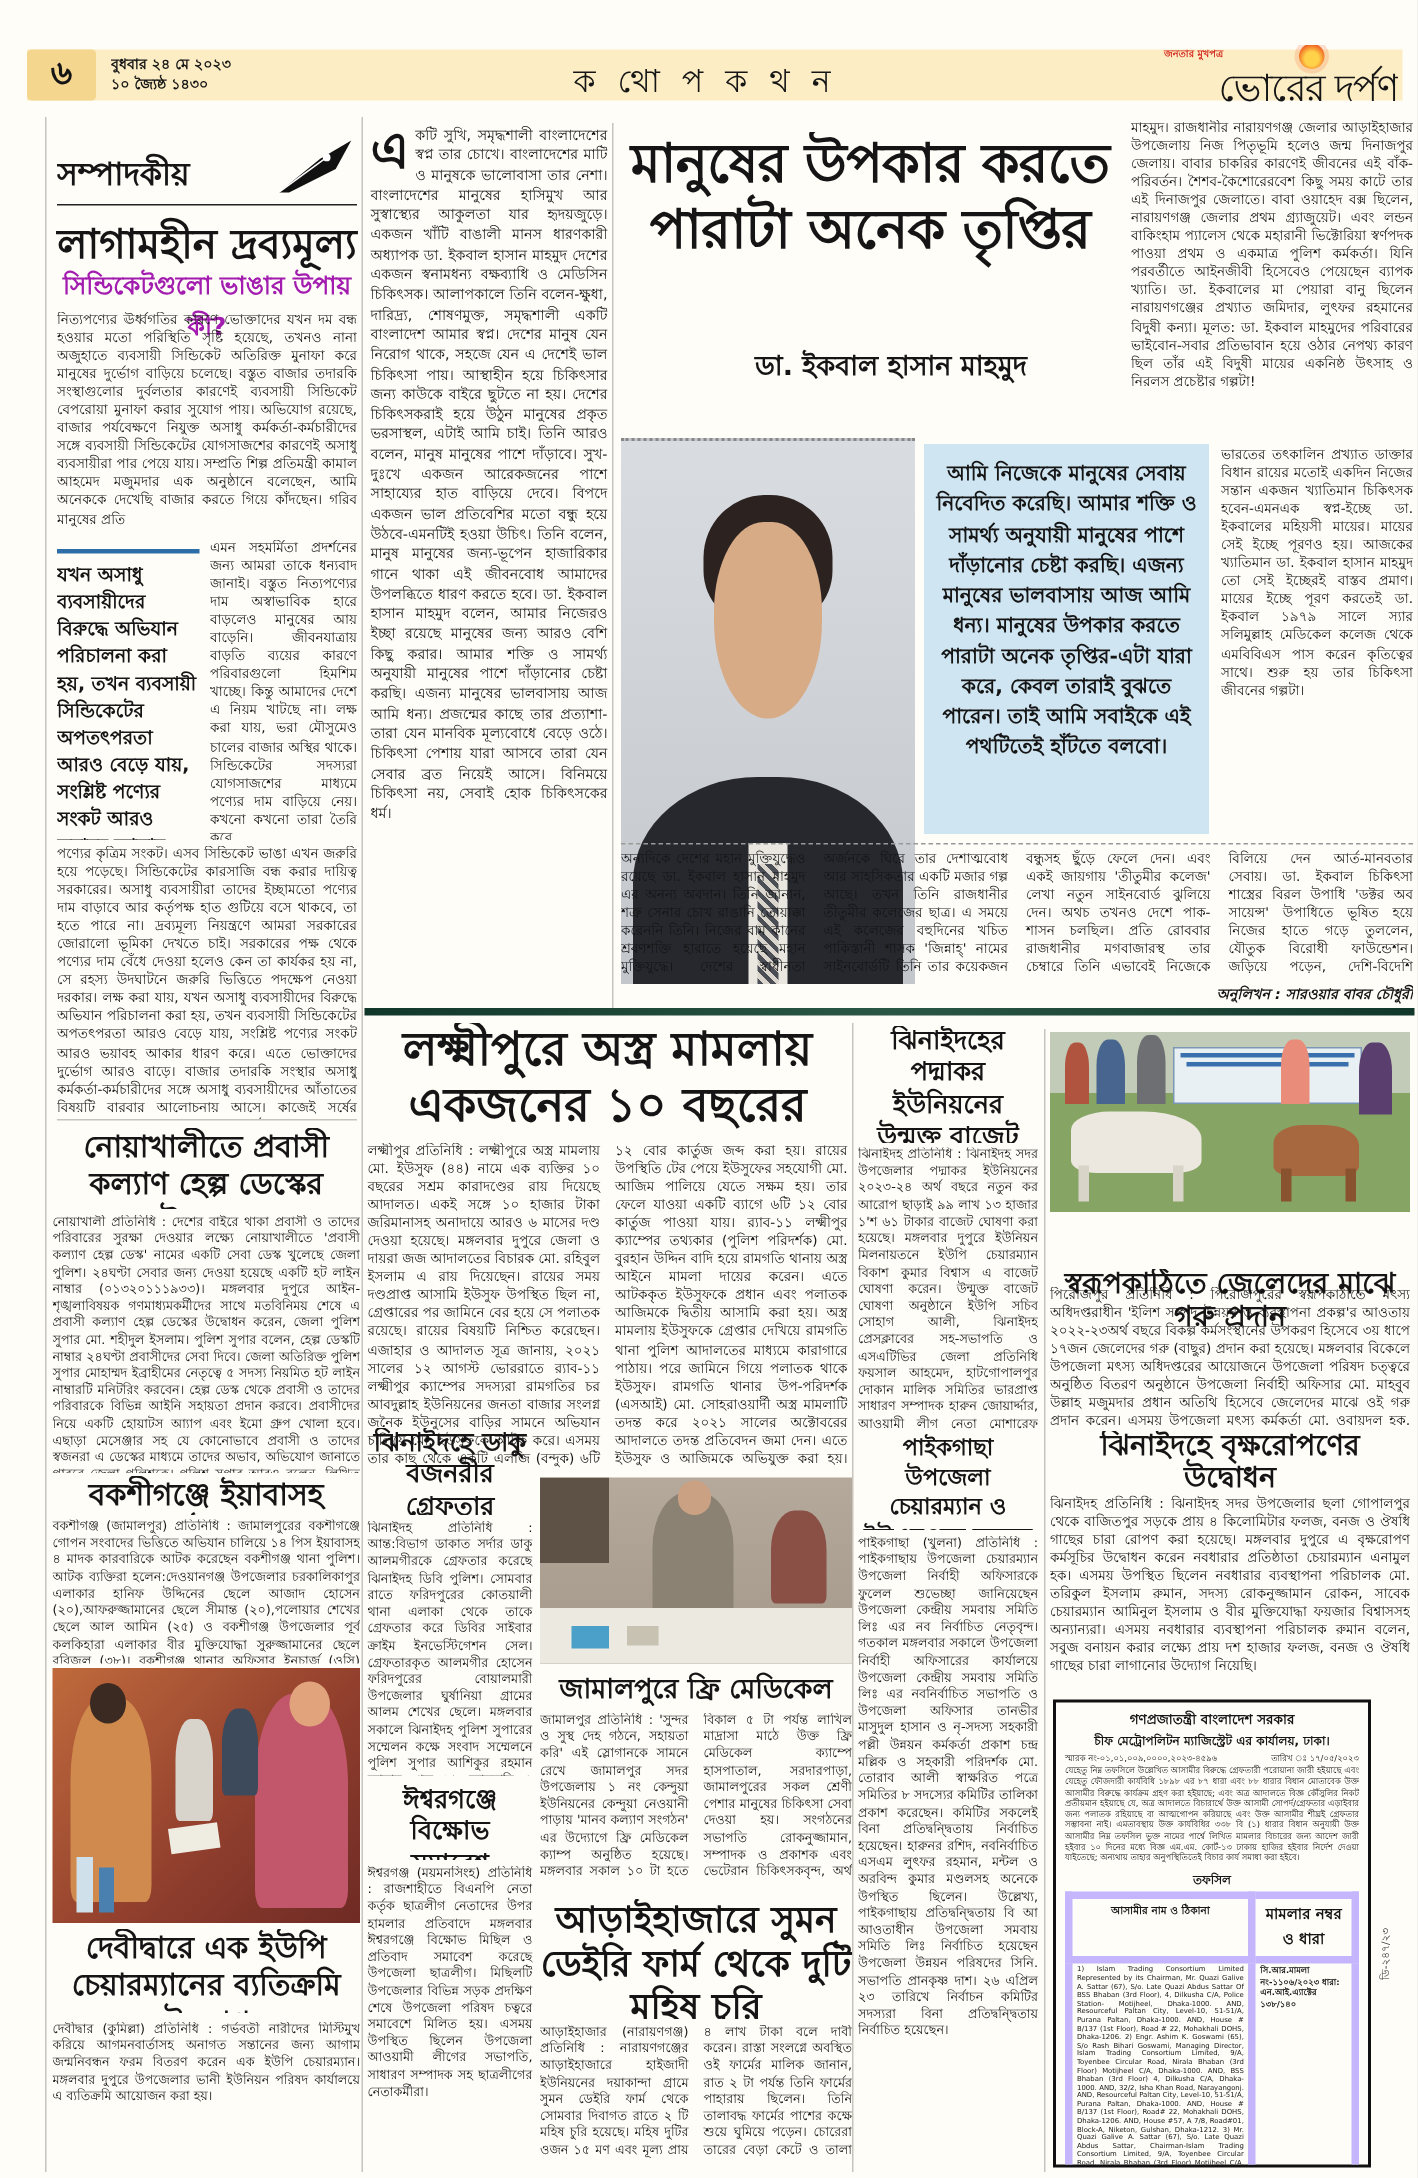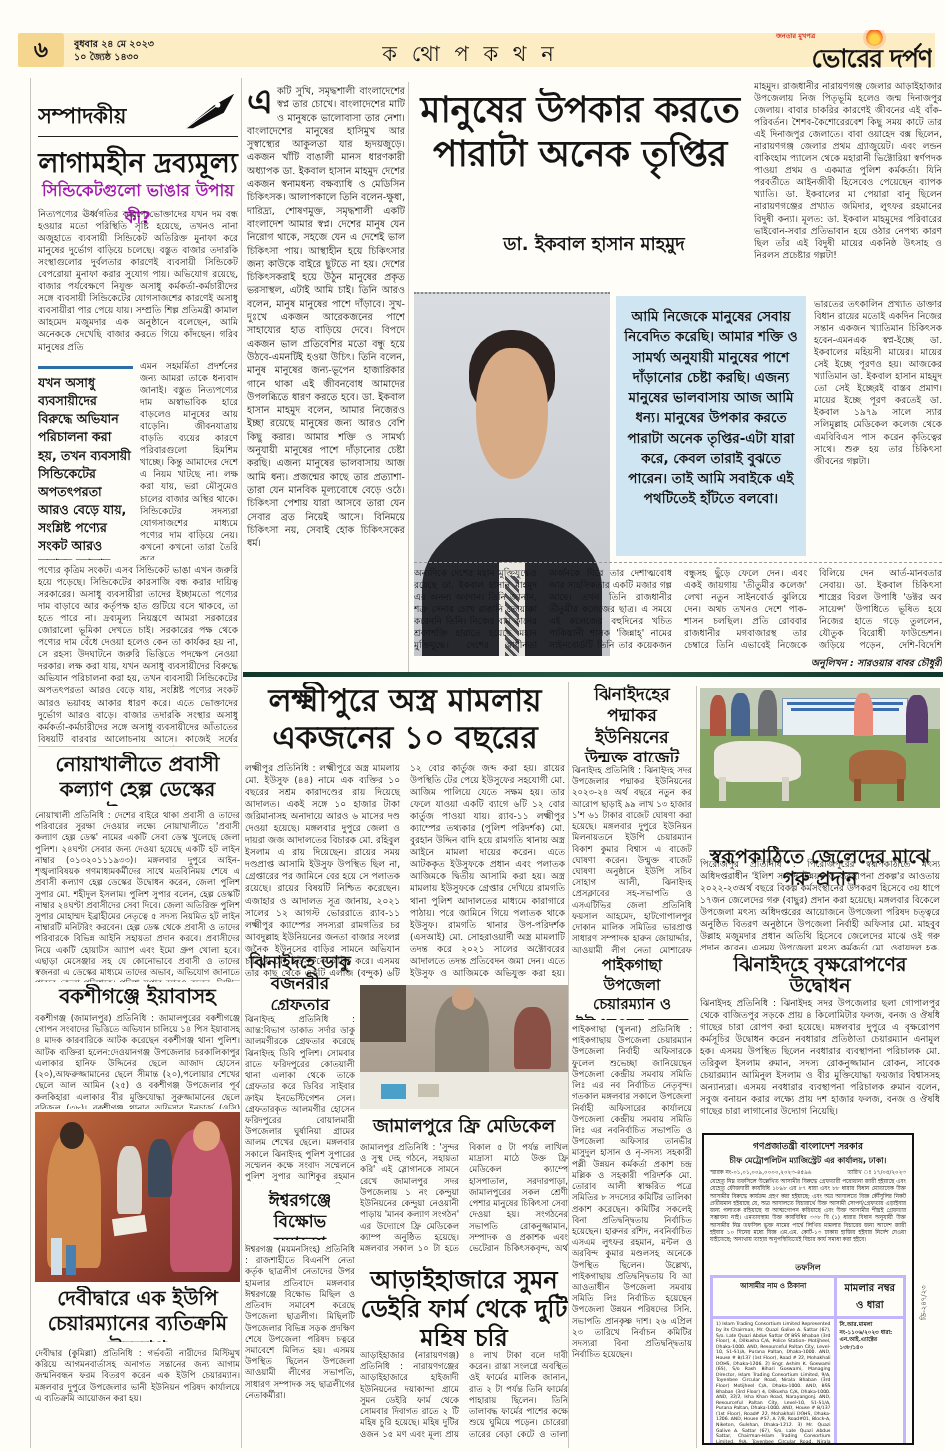--- a/index.html
+++ b/index.html
@@ -18,21 +18,21 @@
   .band{background:#fcedc4;}
   .photo{position:absolute;overflow:hidden;}
   .cols2{column-count:2;column-gap:10px;}
   .cols4{column-count:4;column-gap:12px;}
   .dropcap{float:left;font-size:34px;line-height:.9;font-weight:800;padding:2px 4px 0 0;}
   .quotebox{background:#cfe5f1;font-weight:700;font-size:13.5px;line-height:1.5;
             text-align:center;padding:10px 8px;box-sizing:border-box;}
   .sep{background:linear-gradient(90deg,#11372b,#2a5745,#11372b);}
   .noticebox{border:2.5px solid #111;box-sizing:border-box;background:#fffdf8;padding:4px 6px;}
   .ntable{width:100%;border-collapse:collapse;}
-  .ntable td,.ntable th{border:3px solid #c4b5fd;vertical-align:top;padding:2px 3px;}
+  .ntable td,.ntable th{border:5px solid #c4b5fd;vertical-align:top;padding:2px 3px;}
   .vert{writing-mode:vertical-rl;transform:rotate(180deg);font-size:7px;color:#333;}
   .sun{position:absolute;width:17px;height:17px;border-radius:50%;
        background:radial-gradient(circle at 50% 60%,#ffd24a 0 35%,#ef5a1e 75%,#d42a1e 100%);
        box-shadow:0 0 0 3px rgba(239,90,30,.18);}
   .bylineface{font-weight:600;font-size:18px;}
 </style>
 </head>
 <body>
 
 <div class="page">
@@ -42,21 +42,21 @@
     <div class="c">৬</div>
   </div>
   <div class="abs" style="left:74px;top:37px;width:130px;height:28px;font-size:9.5px;line-height:1.4;font-weight:600;">
     <div>বুধবার ২৪ মে ২০২৩</div>
     <div>১০ জ্যৈষ্ঠ ১৪৩০</div>
   </div>
   <div class="abs c" style="left:320px;top:38px;width:300px;height:28px;font-size:21px;font-weight:400;letter-spacing:4px;">ক থো প ক থ ন</div>
   <div class="abs" style="left:770px;top:30px;width:162px;height:40px;">
     <div style="position:absolute;left:6px;top:1px;font-size:6.5px;color:#d42a1e;font-weight:700;">জনতার মুখপত্র</div>
     <div class="sun" style="left:96px;top:-1px;"></div>
-    <div style="position:absolute;left:0;top:9px;width:162px;text-align:right;font-size:25px;font-weight:700;letter-spacing:-1px;">ভোরের দর্পণ</div>
+    <div style="position:absolute;left:0;top:9px;width:162px;text-align:right;font-size:25px;font-weight:400;letter-spacing:-1px;">ভোরের দর্পণ</div>
   </div>
 
   <div class="rule-v" style="left:241px;top:78px;height:1370px;"></div>
   <div class="rule-v" style="left:408px;top:82px;height:590px;"></div>
   <div class="rule-v" style="left:568px;top:682px;height:766px;"></div>
   <div class="rule-v" style="left:696px;top:686px;height:762px;"></div>
   <div class="rule-v" style="left:30px;top:78px;height:1370px;"></div>
 
   <div class="abs" style="left:38px;top:92px;width:200px;height:44px;border-bottom:1.5px solid #222;">
     <div style="font-size:21px;font-weight:700;padding-top:8px;">সম্পাদকীয়</div>
@@ -128,21 +128,21 @@
   <div class="abs j t9" style="left:700px;top:997px;width:240px;height:132px;">ঝিনাইদহ প্রতিনিধি : ঝিনাইদহ সদর উপজেলার ছলা গোপালপুর থেকে বাজিতপুর সড়কে প্রায় ৪ কিলোমিটার ফলজ, বনজ ও ঔষধি গাছের চারা রোপণ করা হয়েছে। মঙ্গলবার দুপুরে এ বৃক্ষরোপণ কর্মসূচির উদ্বোধন করেন নবধারার প্রতিষ্ঠাতা চেয়ারম্যান এনামুল হক। এসময় উপস্থিত ছিলেন নবধারার ব্যবস্থাপনা পরিচালক মো. তরিকুল ইসলাম রুমান, সদস্য রোকনুজ্জামান রোকন, সাবেক চেয়ারম্যান আমিনুল ইসলাম ও বীর মুক্তিযোদ্ধা ফয়জার বিশ্বাসসহ অন্যান্যরা। এসময় নবধারার ব্যবস্থাপনা পরিচালক রুমান বলেন, সবুজ বনায়ন করার লক্ষ্যে প্রায় দশ হাজার ফলজ, বনজ ও ঔষধি গাছের চারা লাগানোর উদ্যোগ নিয়েছি।</div>
 
   <div class="abs noticebox" style="left:702px;top:1133px;width:212px;height:312px;">
     <div class="c" style="font-size:9px;font-weight:800;">গণপ্রজাতন্ত্রী বাংলাদেশ সরকার</div>
     <div class="c" style="font-size:8px;font-weight:700;">চীফ মেট্রোপলিটন ম্যাজিস্ট্রেট এর কার্যালয়, ঢাকা।</div>
     <div style="display:flex;justify-content:space-between;font-size:5.6px;margin-top:1px;">
       <span>স্মারক নং-০১,০১,০০৯,০০০০,২০২৩-৪৫৯৬</span>
       <span>তারিখ ঃ ১৭/০৫/২০২৩</span>
     </div>
     <div class="j" style="font-size:5.6px;line-height:1.3;margin-top:1px;">যেহেতু নিম্ন তফসিলে উল্লেখিত আসামীর বিরুদ্ধে গ্রেফতারী পরোয়ানা জারী হইয়াছে এবং যেহেতু ফৌজদারী কার্যবিধি ১৮৯৮ এর ৮৭ ধারা এবং ৮৮ ধারার বিধান মোতাবেক উক্ত আসামীর বিরুদ্ধে কার্যক্রম গ্রহণ করা হইয়াছে; এবং অত্র আদালতে বিজ্ঞ কৌঁসুলির নিকট প্রতীয়মান হইয়াছে যে, অত্র আদালতে বিচারার্থে উক্ত আসামী সোপর্দ/গ্রেফতার এড়াইবার জন্য পলাতক রহিয়াছে বা আত্মগোপন করিয়াছে এবং উক্ত আসামীর শীঘ্রই গ্রেফতার সম্ভাবনা নাই। এমতাবস্থায় উক্ত কার্যবিধির ৩৩৮ বি (১) ধারার বিধান অনুযায়ী উক্ত আসামীর নিম্ন তফসিল ভুক্ত নামের পার্শ্বে লিখিত মামলার বিচারের জন্য আদেশ জারী হইবার ১০ দিনের মধ্যে বিজ্ঞ এম.এম. কোর্ট-১৩ ঢাকায় হাজির হইবার নির্দেশ দেওয়া যাইতেছে; অন্যথায় তাহার অনুপস্থিতিতেই বিচার কার্য সমাধা করা হইবে।</div>
-    <div class="c" style="font-size:8px;font-weight:800;margin:18px 0 1px;">তফসিল</div>
+    <div class="c" style="font-size:8px;font-weight:800;margin:4px 0 1px;">তফসিল</div>
     <table class="ntable">
       <tbody>
           <tr>
         <th class="c" style="font-size:7px;width:64%;">আসামীর নাম ও ঠিকানা</th>
         <th class="c" style="font-size:10px;">মামলার নম্বর ও ধারা</th>
       </tr>
       <tr>
         <td style="font-size:4.6px;line-height:1.22;height:138px;overflow:hidden;" class="j">1) Islam Trading Consortium Limited Represented by its Chairman, Mr. Quazi Galive A. Sattar (67), S/o. Late Quazi Abdus Sattar Of BSS Bhaban (3rd Floor), 4, Dilkusha C/A, Police Station- Motijheel, Dhaka-1000. AND, Resourceful Paltan City, Level-10, 51-51/A, Purana Paltan, Dhaka-1000. AND, House # B/137 (1st Floor), Road # 22, Mohakhali DOHS, Dhaka-1206. 2) Engr. Ashim K. Goswami (65), S/o Rash Bihari Goswami, Managing Director, Islam Trading Consortium Limited, 9/A, Toyenbee Circular Road, Nirala Bhaban (3rd Floor) Motijheel C/A, Dhaka-1000. AND, BSS Bhaban (3rd Floor) 4, Dilkusha C/A, Dhaka-1000. AND, 32/2, Isha Khan Road, Narayangonj. AND, Resourceful Paltan City, Level-10, 51-51/A, Purana Paltan, Dhaka-1000. AND, House # B/137 (1st Floor), Road# 22, Mohakhali DOHS, Dhaka-1206. AND, House #57, A 7/8, Road#01, Block-A, Niketon, Gulshan, Dhaka-1212. 3) Mr. Quazi Galive A. Sattar (67), S/o. Late Quazi Abdus Sattar, Chairman-Islam Trading Consortium Limited, 9/A, Toyenbee Circular Road, Nirala Bhaban (3rd Floor) Motijheel C/A, Dhaka-1000. AND, BSS Bhaban (3rd Floor) 4, Dilkusha C/A, Police Station- Motijheel, Dhaka-1000. AND, Resourceful Paltan City, Level-10, 51-51/A, Purana Paltan, Dhaka-1000. AND, House #B/137 (1st Floor), Road# 22, Mohakhali DOHS, Dhaka-1206. AND, Flat #4B, House#03, Road#36, Gulshan, Dhaka-1212. 4) Mr. Samir Kanti Das (65), S/O. Late Ranjan Lal Das, Director-Islam Trading Consortium Limited, 9/A, Toyenbee Circular Road, Nirala Bhaban (3rd Floor), Motijheel C/A, Dhaka-1000. AND, BSS Bhaban (3rd Floor), 4, Dilkusha C/A, Dhaka-1000. AND, House-137, Chandanapara, P.S.-Kotoali, Chittagong. AND, Resourceful Paltan City, Level-10, 51-51/A, Purana Paltan, Dhaka-1000. AND, House #B/137 (1st Floor)Road# 22, Mohakhali DOHS, Dhaka-1206. 5) Mrs. Soheli Sattar (57), W/O- Mr. Quazi Galive Abdus Sattar, Director-Islam Trading Consortium Limited, 1/26 Razia Sultana Road, Mohammadpur, Dhaka. AND, Flat #4B, House #03, Road #36, Gulshan, Dhaka-1212. 6) Mrs. Papri Goswami (58), W/O- Engr. Ashim K. Goswami, Director-Islam Trading Consortium Limited, 32/2, Isha Khan Road, Narayanganj. AND, House#57, A 7/8, Road#01, Block-A, Niketon, Gulshan, Dhaka-1212. 7) Mrs. Kana Das (57), W/O- Mr. Samir Kanti Das, Director-Islam Trading Consortium Limited, House-137, Chandanapara, P.S.- Kotoali, Chittagong.</td>
         <td style="font-size:5.6px;line-height:1.35;font-weight:700;">সি.আর.মামলা নং-১১০৬/২০২৩ ধারা: এন.আই.এ্যাক্টের ১৩৮/১৪০</td>
       </tr>

